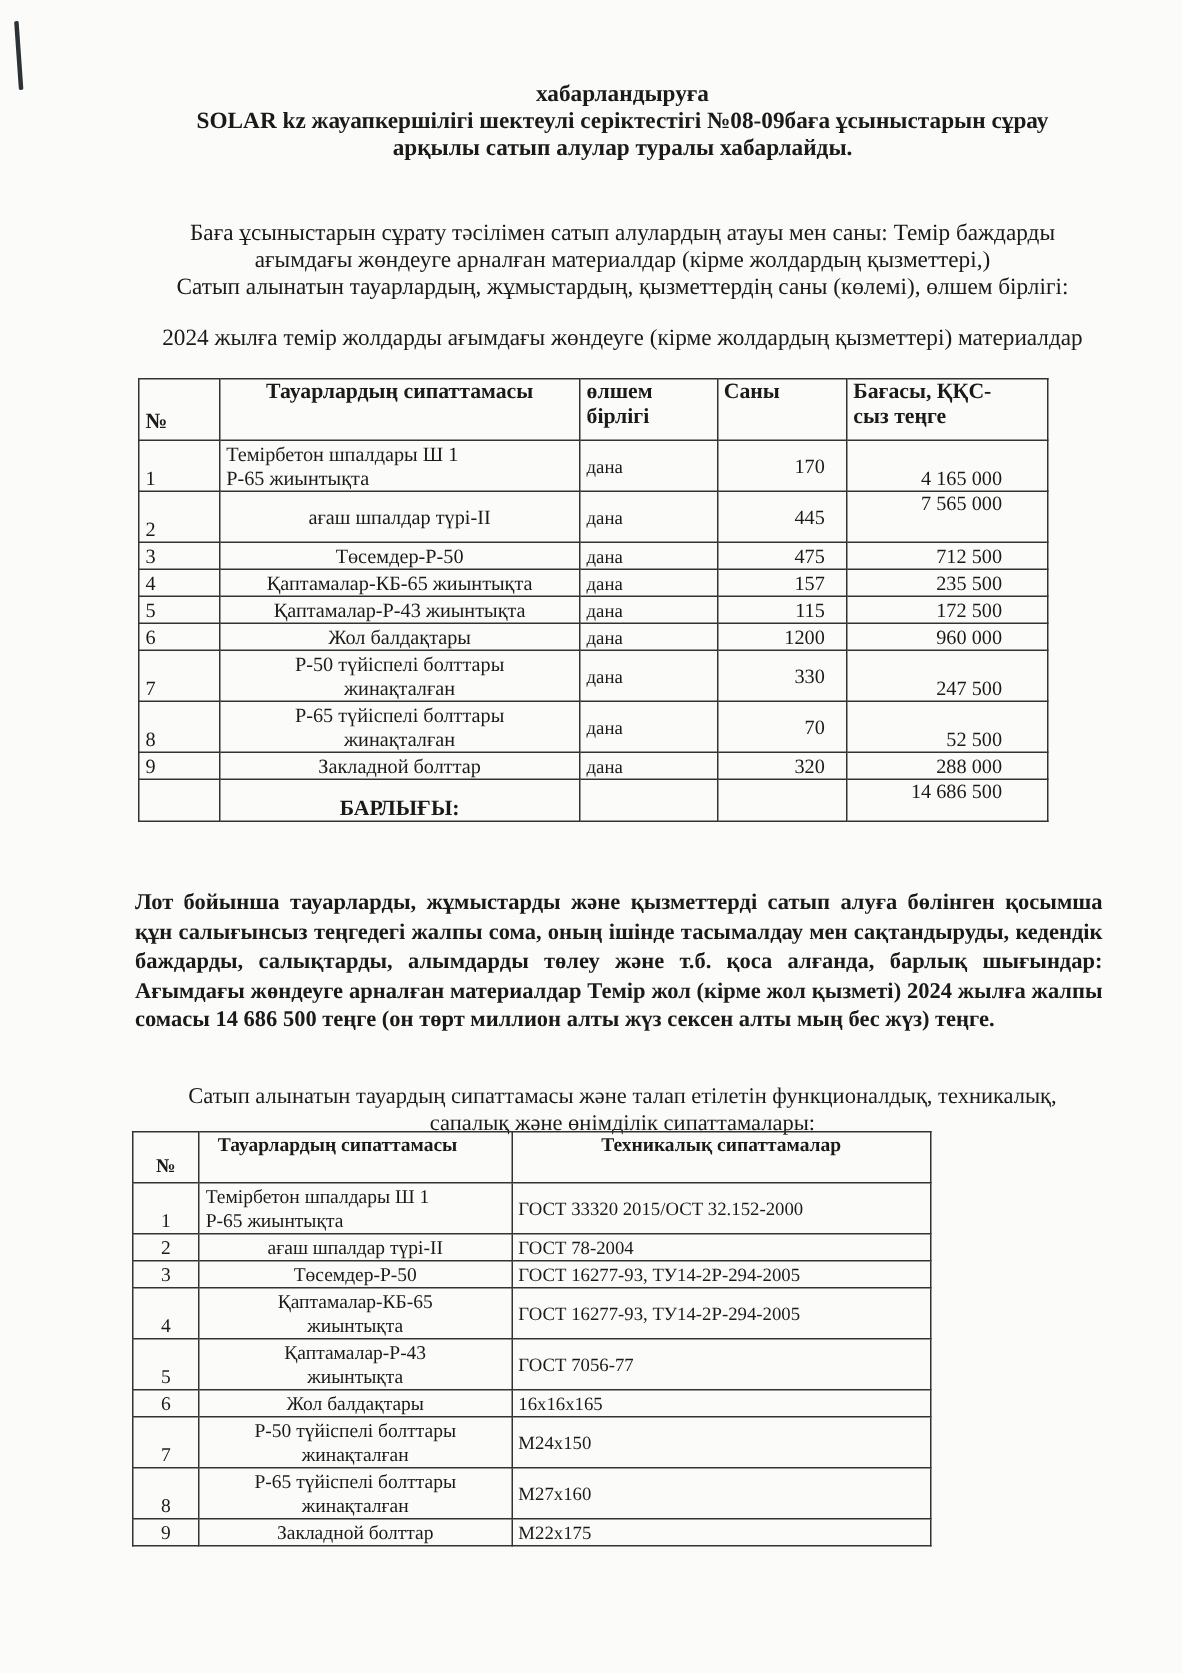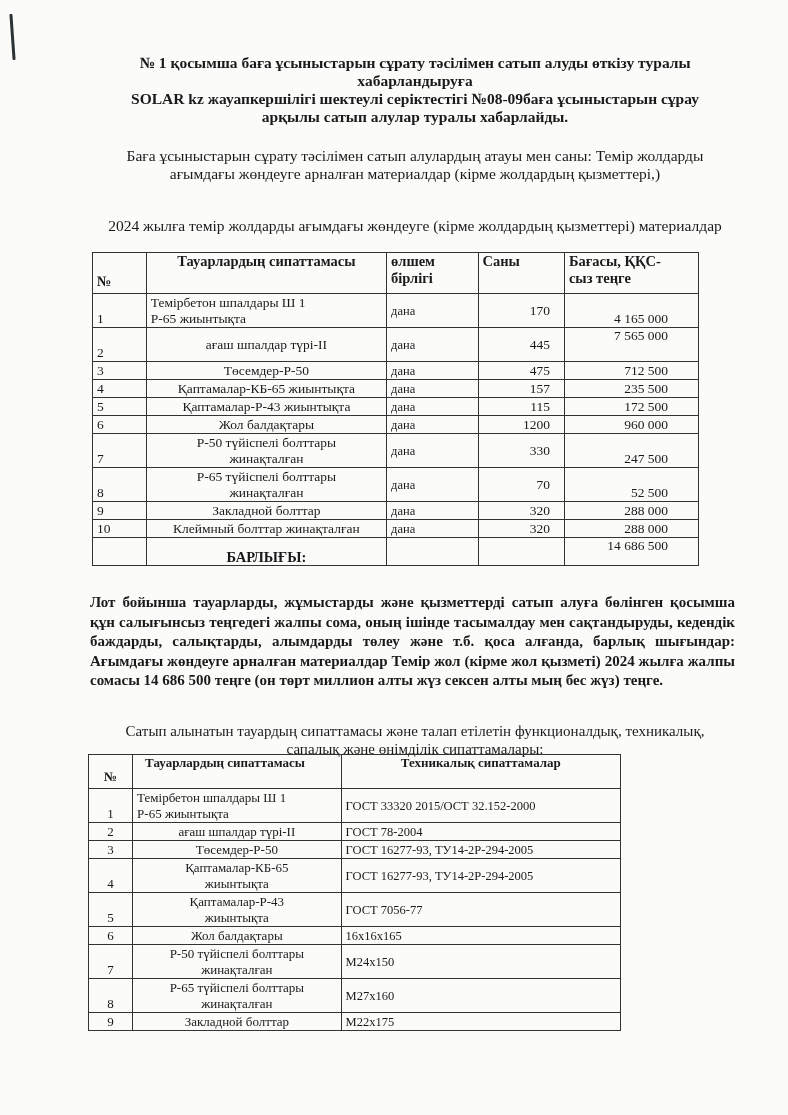--- a/index.html
+++ b/index.html
@@ -78,29 +78,29 @@
   #t2 td.tech { font-size: 12.5px; }
 </style>
 </head>
 <body>
 
 <div class="staple"></div>
 
 <div class="page">
 
   <div class="title">
-    <div>№ 1 қосымша баға ұсыныстарын сұрату тәсілімен сатып алуды өткізу туралы</div>
     <div>хабарландыруға</div>
     <div>SOLAR kz жауапкершілігі шектеулі серіктестігі №08-09баға ұсыныстарын сұрау</div>
     <div>арқылы сатып алулар туралы хабарлайды.</div>
   </div>
 
   <div class="intro">
-    <div>Баға ұсыныстарын сұрату тәсілімен сатып алулардың атауы мен саны: Темір жолдарды</div>
+    <div>Баға ұсыныстарын сұрату тәсілімен сатып алулардың атауы мен саны: Темір баждарды</div>
     <div>ағымдағы жөндеуге арналған материалдар (кірме жолдардың қызметтері,)</div>
+    <div>Сатып алынатын тауарлардың, жұмыстардың, қызметтердің саны (көлемі), өлшем бірлігі:</div>
   </div>
 
   <div class="subtitle">
     <div>2024 жылға темір жолдарды ағымдағы жөндеуге (кірме жолдардың қызметтері) материалдар</div>
   </div>
 
   <table id="t1">
     <tbody>
         <tr style="height:41px">
       <th class="num c-num">№</th>
@@ -165,27 +165,20 @@
       <td class="qty">70</td>
       <td class="price bottom">52 500</td>
     </tr>
     <tr style="height:18px">
       <td class="num">9</td>
       <td class="desc">Закладной болттар</td>
       <td class="unit">дана</td>
       <td class="qty">320</td>
       <td class="price">288 000</td>
     </tr>
-    <tr style="height:18px">
-      <td class="num">10</td>
-      <td class="desc">Клеймный болттар жинақталған</td>
-      <td class="unit">дана</td>
-      <td class="qty">320</td>
-      <td class="price">288 000</td>
-    </tr>
     <tr style="height:28px">
       <td></td>
       <td class="total-label">БАРЛЫҒЫ:</td>
       <td></td>
       <td></td>
       <td class="price top">14 686 500</td>
     </tr>
   </tbody>
     </table>
 

